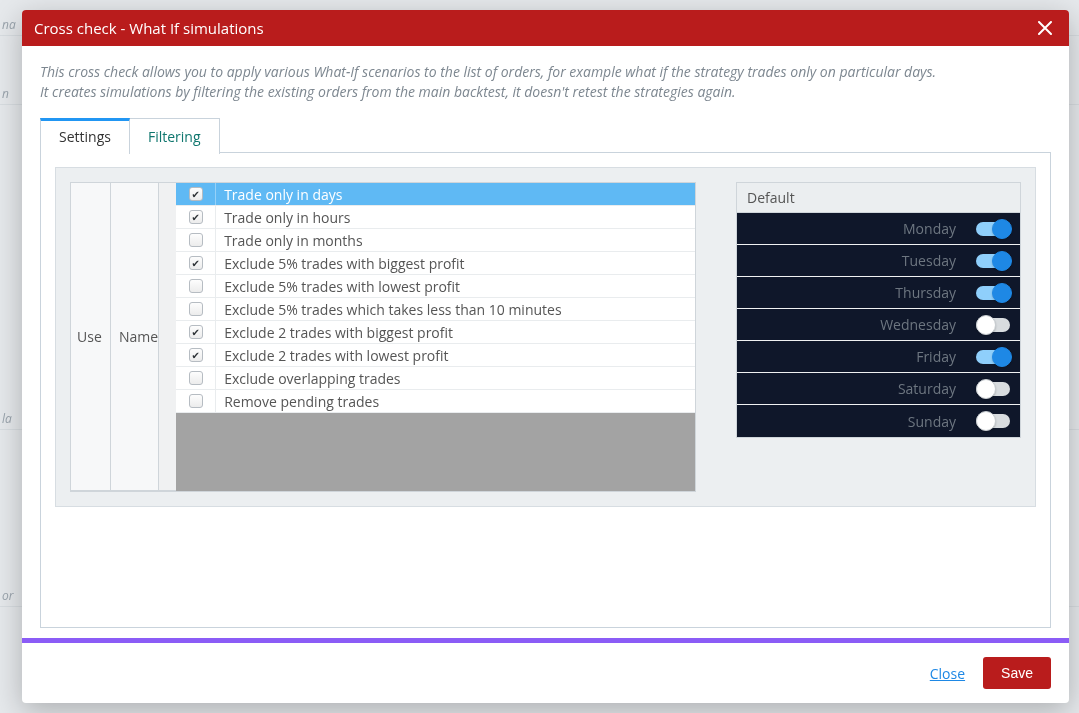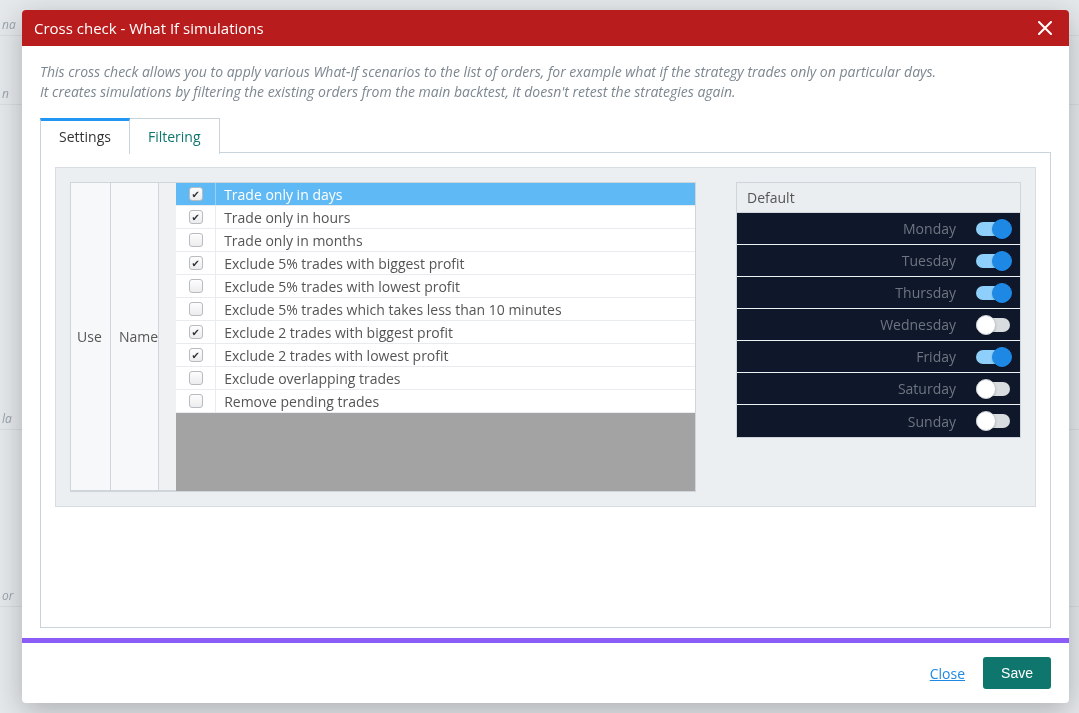--- a/index.html
+++ b/index.html
@@ -190,21 +190,21 @@
     padding:14px 18px;
     display:flex; justify-content:flex-end; align-items:center;
     gap:18px;
     flex:0 0 auto;
   }
   .link-btn {
     color:#1e88e5; text-decoration:underline; cursor:pointer;
     font-size:14px;
   }
   .primary-btn {
-    background:#0f766e; color:#fff; border:none;
+    background:#b91c1c; color:#fff; border:none;
     padding:8px 18px; border-radius:3px; font-size:14px; cursor:pointer;
   }
 </style>
 </head>
 <body>
 
 <div class="backdrop">
   <div class="bg-row" style="top:14px;">na</div>
   <div class="bg-row" style="top:83px;">n</div>
   <div class="bg-row" style="top:408px;">la</div>

